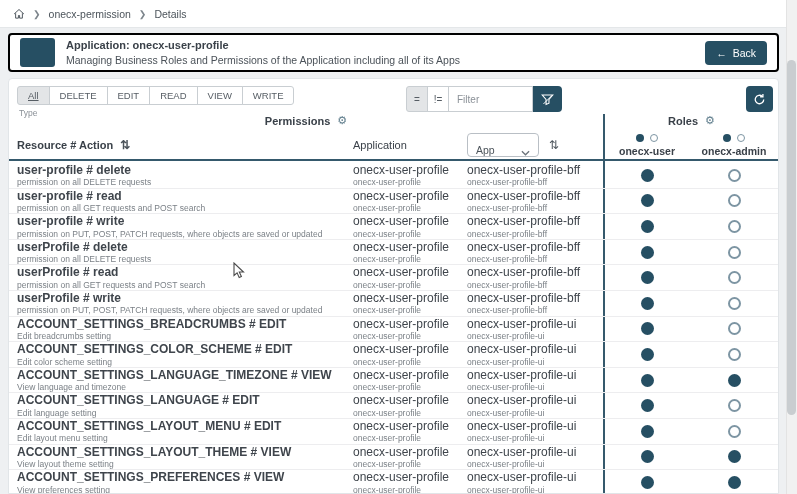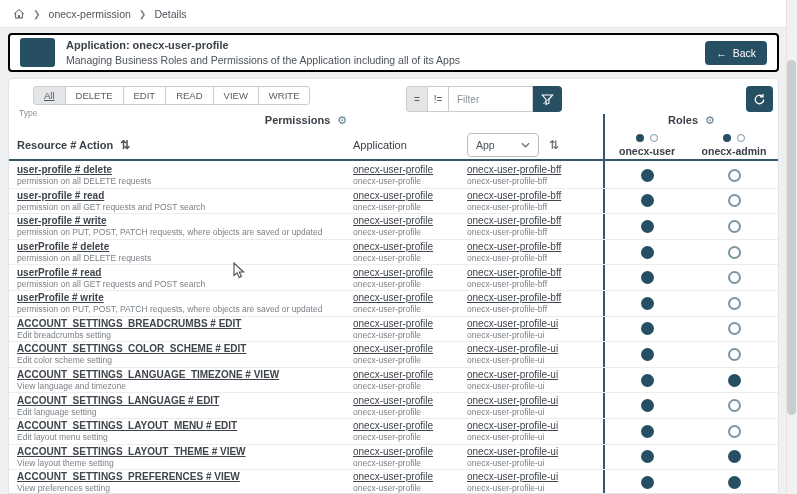--- a/index.html
+++ b/index.html
@@ -22,67 +22,67 @@
               display:flex; align-items:center; gap:6px; cursor:pointer; border:none; }
 
   
   .card2 { position:absolute; left:8px; top:78px; width:771px; height:416px; background:#fff;
            border:1px solid #e1e5e8; border-radius:4px 4px 0 0; overflow:hidden; }
 
   
   .chips { position:absolute; left:8px; top:7px; display:flex; }
   .chip { border:1px solid #c9ced2; background:#fff; color:#565d64; font-size:9.5px; padding:0 10px;
           height:19px; display:flex; align-items:center; margin-left:-1px; cursor:pointer; }
-  .chip:first-child { border-radius:3px 0 0 3px; margin-left:16px;text-decoration:underline; }
+  .chip:first-child { border-radius:3px 0 0 3px; margin-left:0;text-decoration:underline; }
   .chip:last-child { border-radius:0 3px 3px 0; }
   .chip.selected { background:#e3e5e7; }
   .type-label { position:absolute; left:10px; top:29px; font-size:8.5px; color:#8a9097; }
 
   .filter-group { position:absolute; left:397px; top:7px; display:flex; height:26px; }
   .op-btn { width:22px; border:1px solid #c9ced2; background:#fff; font-size:10px; color:#565d64;
             display:flex; align-items:center; justify-content:center; margin-left:-1px; cursor:pointer; }
   .op-btn:first-child { border-radius:3px 0 0 3px; margin-left:0; }
   .op-btn.selected { background:#e3e5e7; }
   .filter-input { width:84px; border:1px solid #c9ced2; border-left:none; padding:0 8px; font-size:10px;
                   color:#3a4149; font-family:"Liberation Sans",sans-serif; outline:none; }
   .filter-input::placeholder { color:#8a9097; }
   .funnel-btn { width:29px; border:none; border-radius:0 4px 4px 0; display:flex; align-items:center;
                 justify-content:center; cursor:pointer; }
   .refresh-btn { position:absolute; left:737px; top:7px; width:27px; height:26px; border:none; border-radius:4px;
                  display:flex; align-items:center; justify-content:center; cursor:pointer; }
 
   
   .perm-title, .roles-title { position:absolute; top:35px; font-size:11px; font-weight:bold; color:#3a4149;
-                              text-align:center; display:flex; align-items:flex-start; justify-content:center; gap:7px; }
+                              text-align:center; display:flex; align-items:center; justify-content:center; gap:7px; }
   .perm-title { left:0; width:594px; }
   .roles-title { left:594px; width:177px; }
   .gear { font-size:11px; color:#5f7d8c; font-weight:normal; cursor:pointer; }
 
   
   .grid { display:grid; grid-template-columns:332px 112px 150px 88px 86px; align-items:center; }
   .col-header { position:absolute; left:0; top:52px; width:771px; height:30px; border-bottom:2px solid #35596c; }
   .hdr-resource { padding-left:8px; font-size:11px; font-weight:bold; color:#3a4149; display:flex; align-items:center; gap:7px; }
   .hdr-application { padding-left:12px; font-size:11px; font-weight:normal; color:#3a4149; }
   .hdr-appcol { padding-left:14px; display:flex; align-items:center; gap:10px; }
   .app-dropdown { width:72px; height:24px; border:1px solid #b9bfc5; border-radius:4px; background:#fff;
-                  display:flex; align-items:center; justify-content:space-between; padding:0 8px; cursor:pointer; }
+                  display:flex; align-items:flex-end; justify-content:space-between; padding:0 8px; cursor:pointer; }
   .app-dropdown span { font-size:10.5px; color:#4c545b; }
   .sort-icon { font-size:12px; color:#4c545b; cursor:pointer; line-height:1; }
   .role-hdr { display:flex; flex-direction:column; align-items:center; gap:3px; }
   .mini-pair { display:flex; gap:6px; align-items:center; }
   .mini { width:8px; height:8px; border-radius:50%; cursor:pointer; }
   .mini.empty { border:1.5px solid #7d95a3; background:#fff; }
   .role-name { font-size:10.5px; font-weight:bold; color:#3a4149; }
 
   .tbody { position:absolute; left:0; top:84px; width:771px; }
   .row { height:25.6px; border-bottom:1px solid #ededef; }
   .cell-resource { padding-left:8px; }
   .cell-pad { padding-left:12px; }
   .cell-pad2 { padding-left:14px; }
-  .cell-main { font-size:10px; font-weight:bold; color:#3f454c; line-height:1.2; white-space:nowrap;text-decoration:underline; }
+  .cell-main { font-size:12px; font-weight:bold; color:#3f454c; line-height:1.2; white-space:nowrap; }
   .cell-main.reg { font-weight:normal; color:#3f454c; }
   .cell-desc { font-size:8.5px; color:#7b8187; line-height:1.2; white-space:nowrap; }
   .cell-role { display:flex; justify-content:center; }
   .circle { width:13px; height:13px; border-radius:50%; cursor:pointer; }
   .circle.empty { border:2px solid #7d95a3; background:#fff; }
 
   .vsep { position:absolute; left:594px; top:35px; bottom:0; width:2px; }
 
   
   .sb-track { position:absolute; right:0; top:0; width:11px; height:494px; background:#f1f1f1; border-left:1px solid #e3e3e3; }

